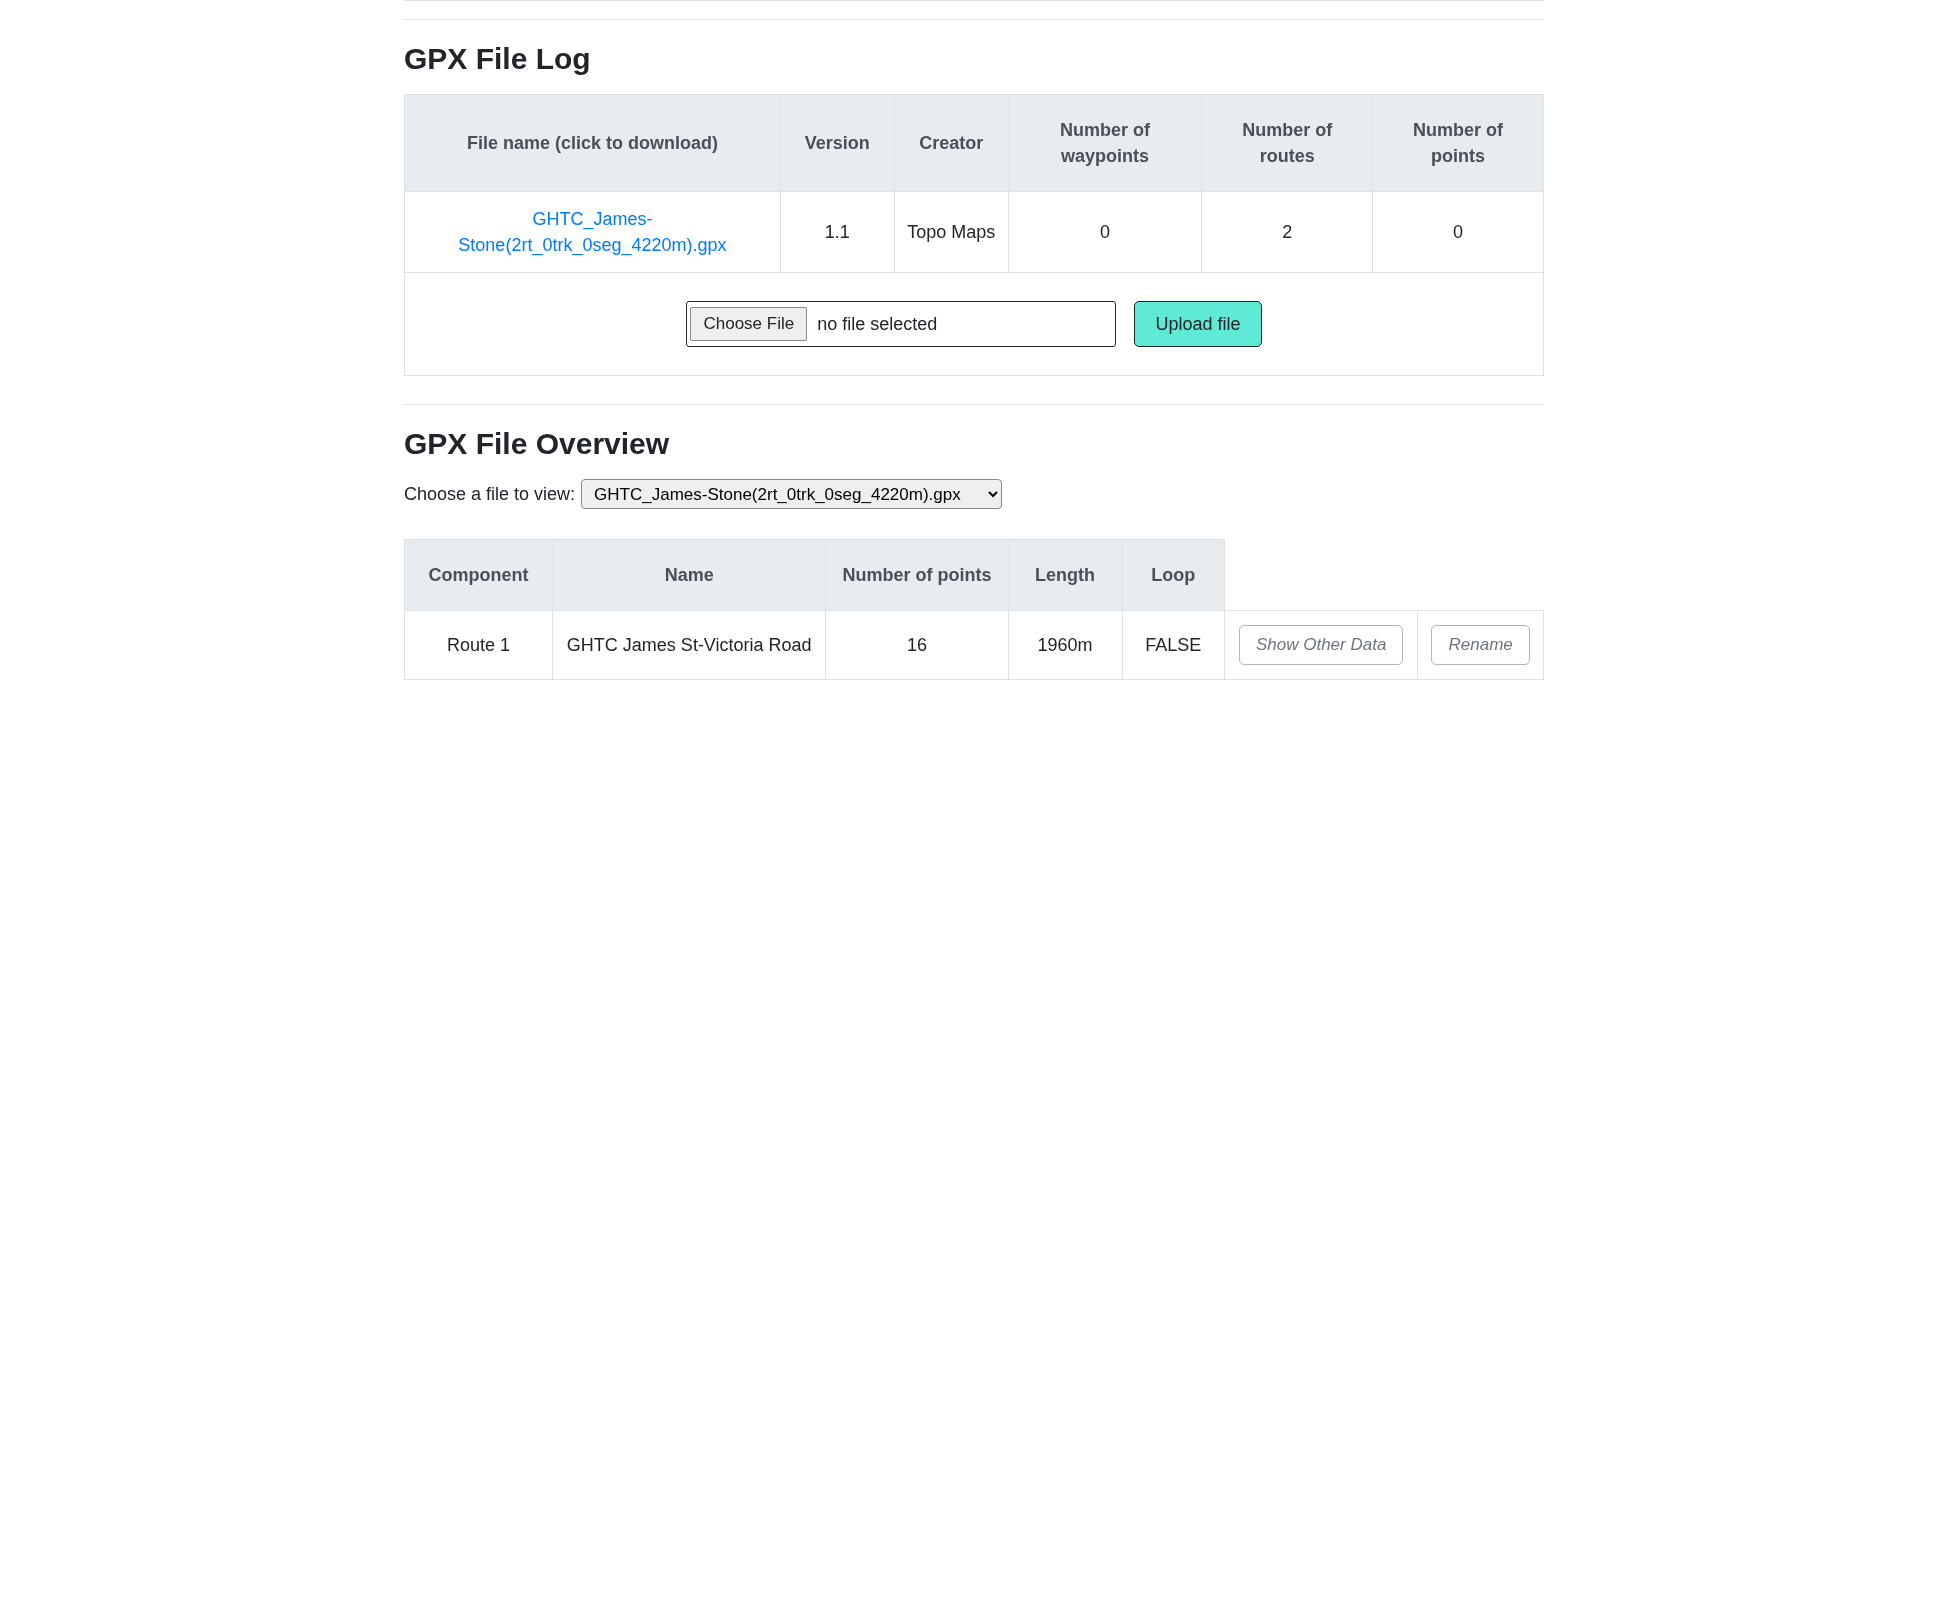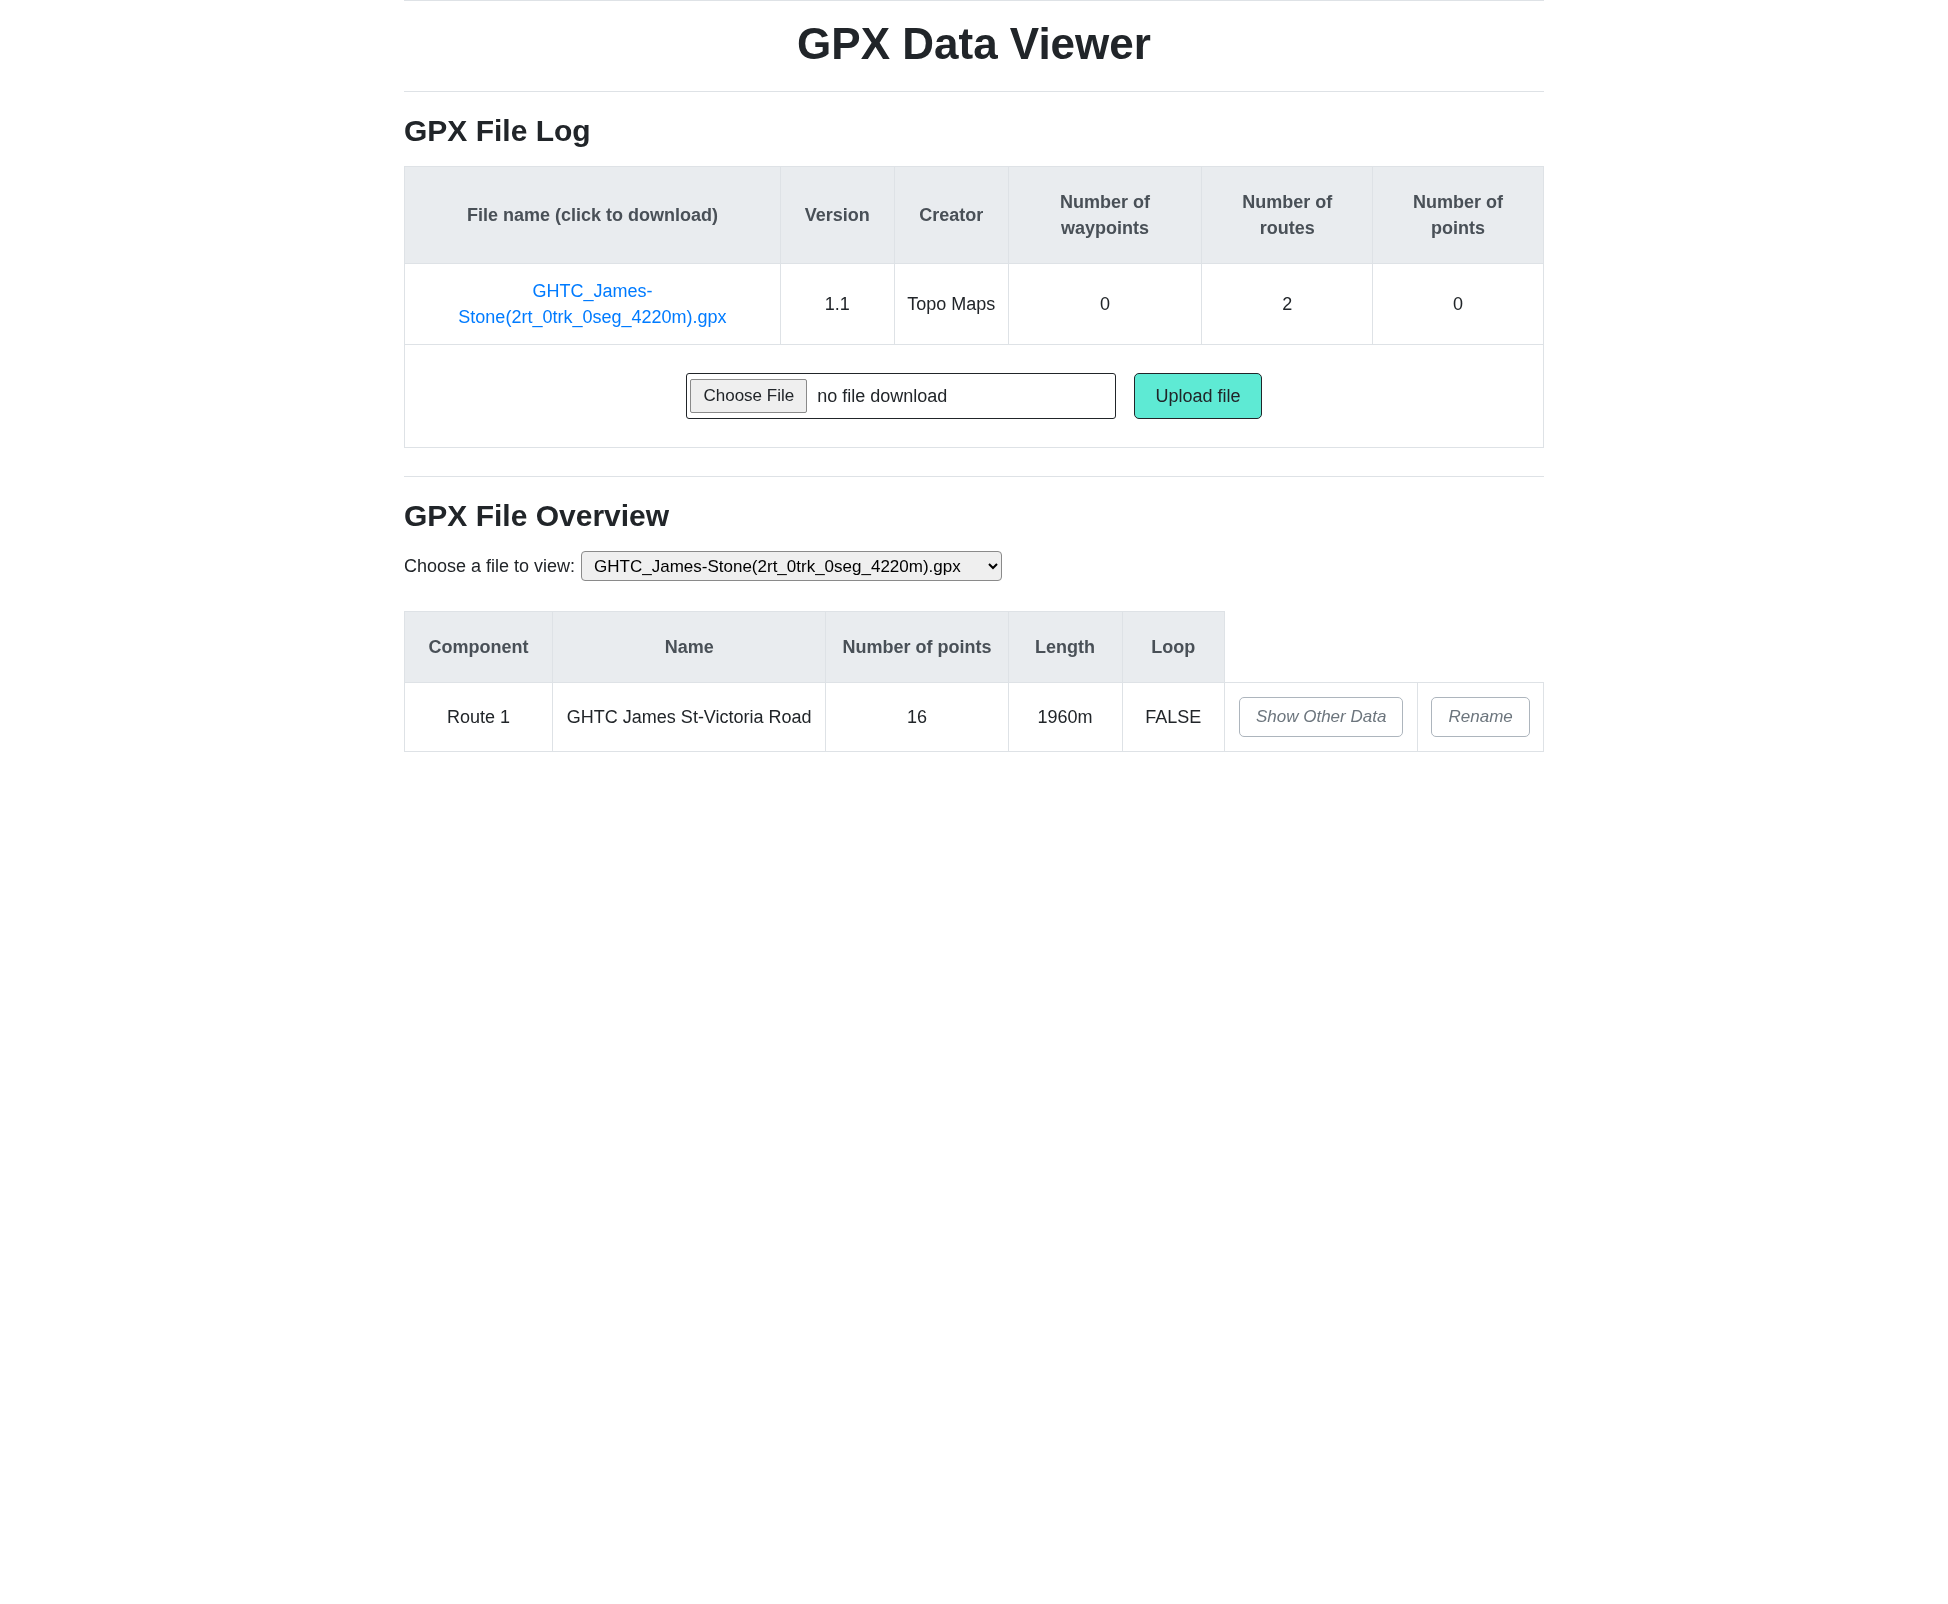--- a/index.html
+++ b/index.html
@@ -158,21 +158,20 @@
       font-size: 17px;
       cursor: pointer;
       font-style: italic;
     }
   </style>
 </head>
 <body>
 
 <div class="container">
   <hr class="top-rule">
-  <h1 class="page-title">GPX Data Viewer</h1>
   <hr class="section-rule">
 
   <h2 class="section-title">GPX File Log</h2>
 
   <table class="filelog">
     <thead>
       <tr>
         <th>File name (click to download)</th>
         <th>Version</th>
         <th>Creator</th>
@@ -192,21 +191,21 @@
         <td>2</td>
         <td>0</td>
       </tr>
     </tbody>
     <tfoot>
       <tr>
         <td colspan="6">
           <div class="upload-row">
             <div class="file-chooser">
               <button class="choose-btn">Choose File</button>
-              <span class="status-text">no file download</span>
+              <span class="status-text">no file selected</span>
             </div>
             <button class="upload-button">Upload file</button>
           </div>
         </td>
       </tr>
     </tfoot>
   </table>
 
   <hr class="section-rule">
 

